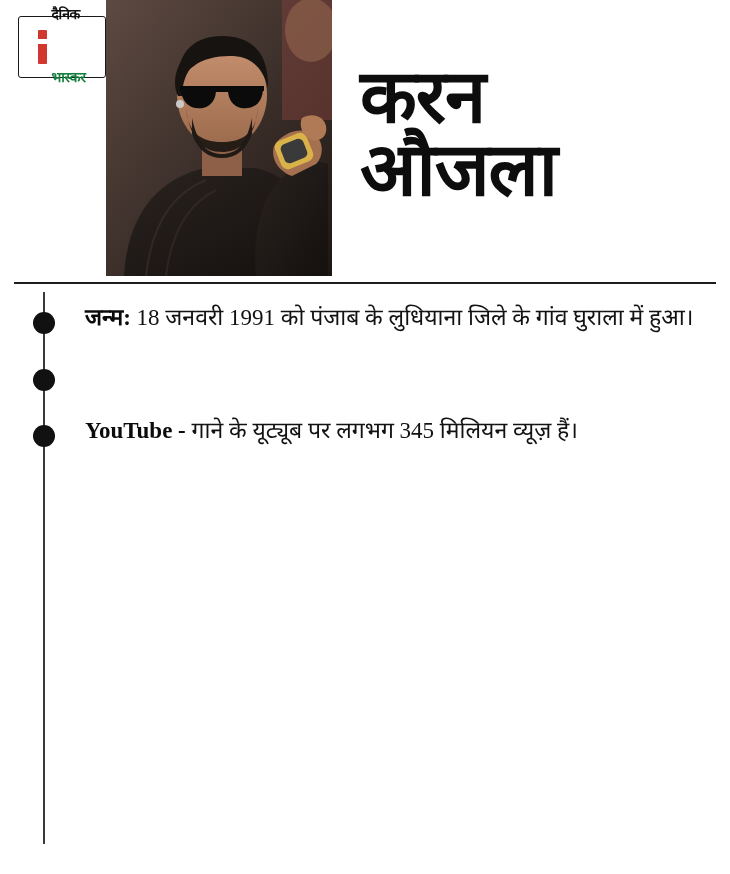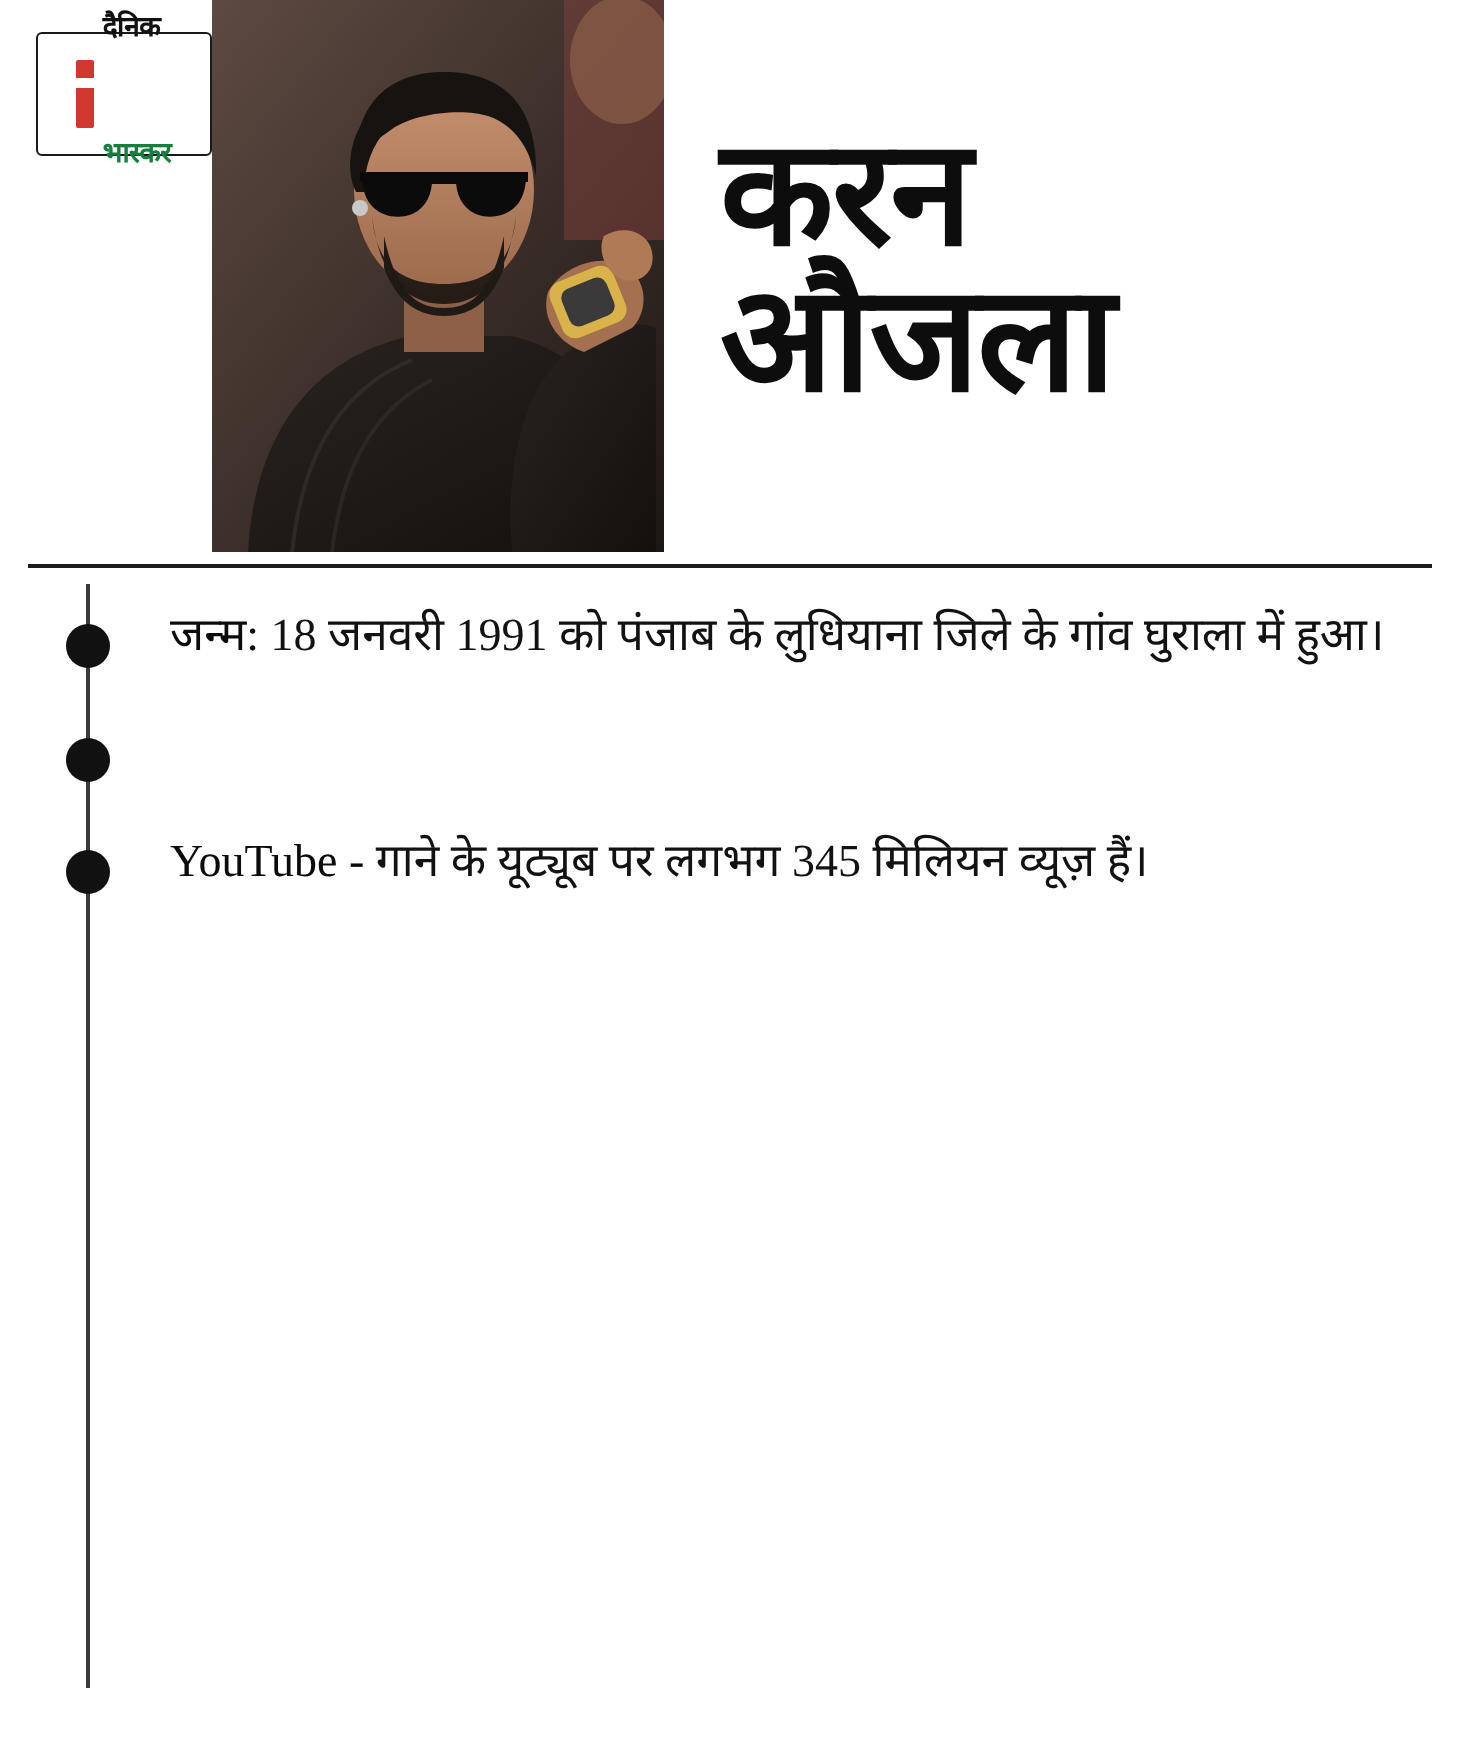--- a/index.html
+++ b/index.html
@@ -162,21 +162,21 @@
   .itext {
     flex: 1 1 auto;
     margin-left: 30px;
     font-size: 23px;
     line-height: 1.42;
     color: #121212;
     padding-top: 10px;
     font-family: "Liberation Serif", serif;
   }
   .itext .lbl {
-    font-weight: normal;
+    font-weight: bold;
     font-family: "Liberation Serif", serif;
     color: #0b0b0b;
   }
   .itext .val {
     font-family: "Liberation Serif", serif;
   }
 </style>
 </head>
 <body>
 

